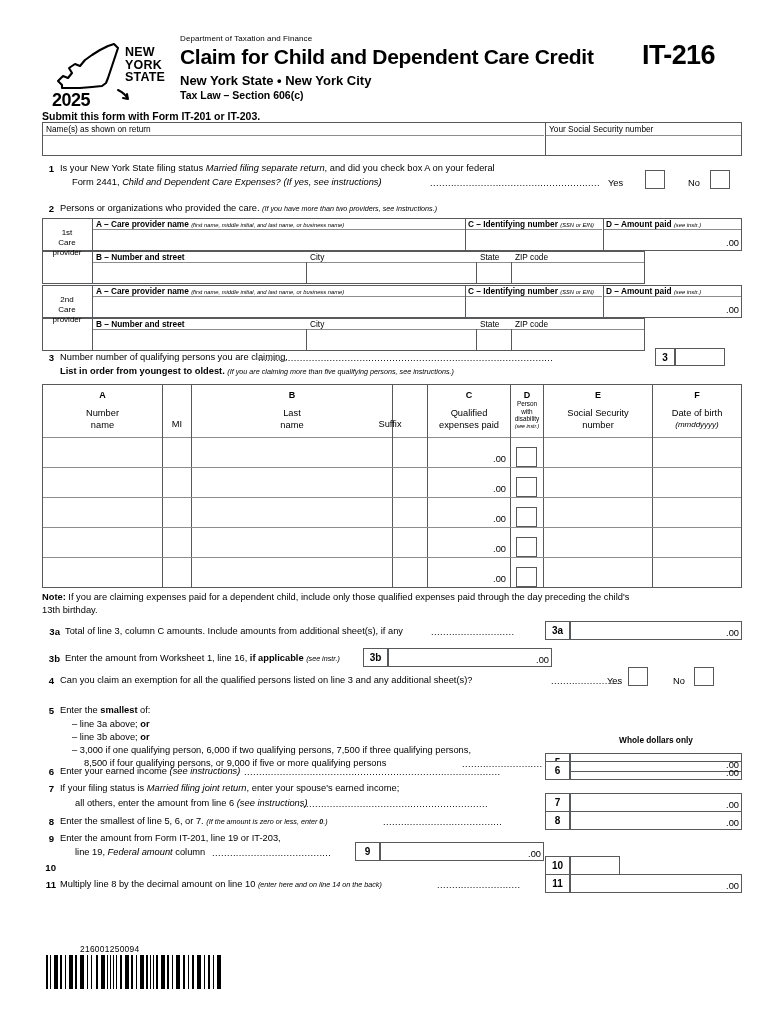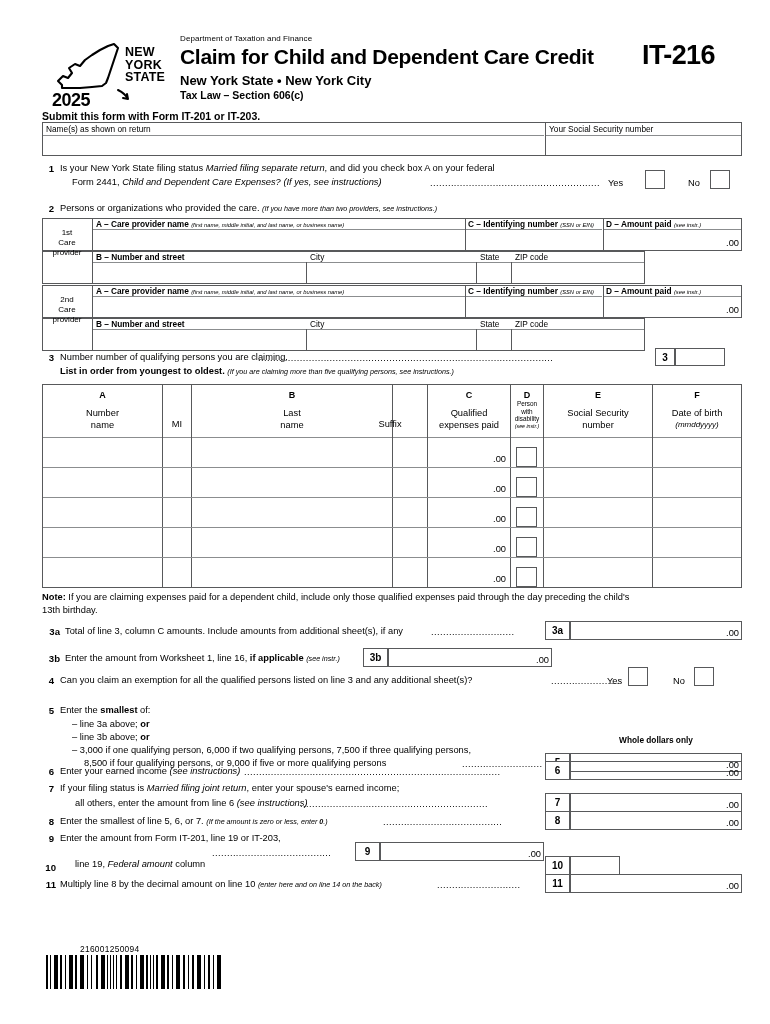--- a/index.html
+++ b/index.html
@@ -383,21 +383,21 @@
   <div class="txt" style="left:60px; top:816px;">
     <span>Enter the smallest of line 5, 6, or 7. </span><span class="i sm">(If the amount is zero or less, enter </span><span class="i sm b">0</span><span class="i sm">.)</span>
   </div>
   <div class="dots" style="left:383px; top:817px; width:159px;">........................................</div>
   <div class="numtag" style="left:545px; top:811px; width:25px; height:19px; line-height:18px;">8</div>
   <div class="bx" style="left:570px; top:811px; width:172px; height:19px;"></div>
   <div class="txt rt" style="left:570px; top:818px; width:169px;">.00</div>
 
   <div class="lnum" style="left:42px; top:833px; width:12px;">9</div>
   <div class="txt" style="left:60px; top:833px;">Enter the amount from Form IT-201, line 19 or IT-203,</div>
-  <div class="txt" style="left:75px; top:847px;margin-top:12px;">
+  <div class="txt" style="left:75px; top:847px;">
     <span>line 19, </span><span class="i">Federal amount</span><span> column</span>
   </div>
   <div class="dots" style="left:212px; top:848px; width:140px;">........................................</div>
   <div class="numtag" style="left:355px; top:842px; width:25px; height:19px; line-height:18px;">9</div>
   <div class="bx" style="left:380px; top:842px; width:164px; height:19px;"></div>
   <div class="txt rt" style="left:380px; top:849px; width:161px;">.00</div>
 
   <div class="lnum" style="left:38px; top:862px; width:18px;">10</div>
   <div class="numtag" style="left:545px; top:856px; width:25px; height:19px; line-height:18px;">10</div>
   <div class="bx" style="left:570px; top:856px; width:50px; height:19px; border-width:1.4px;"></div>

